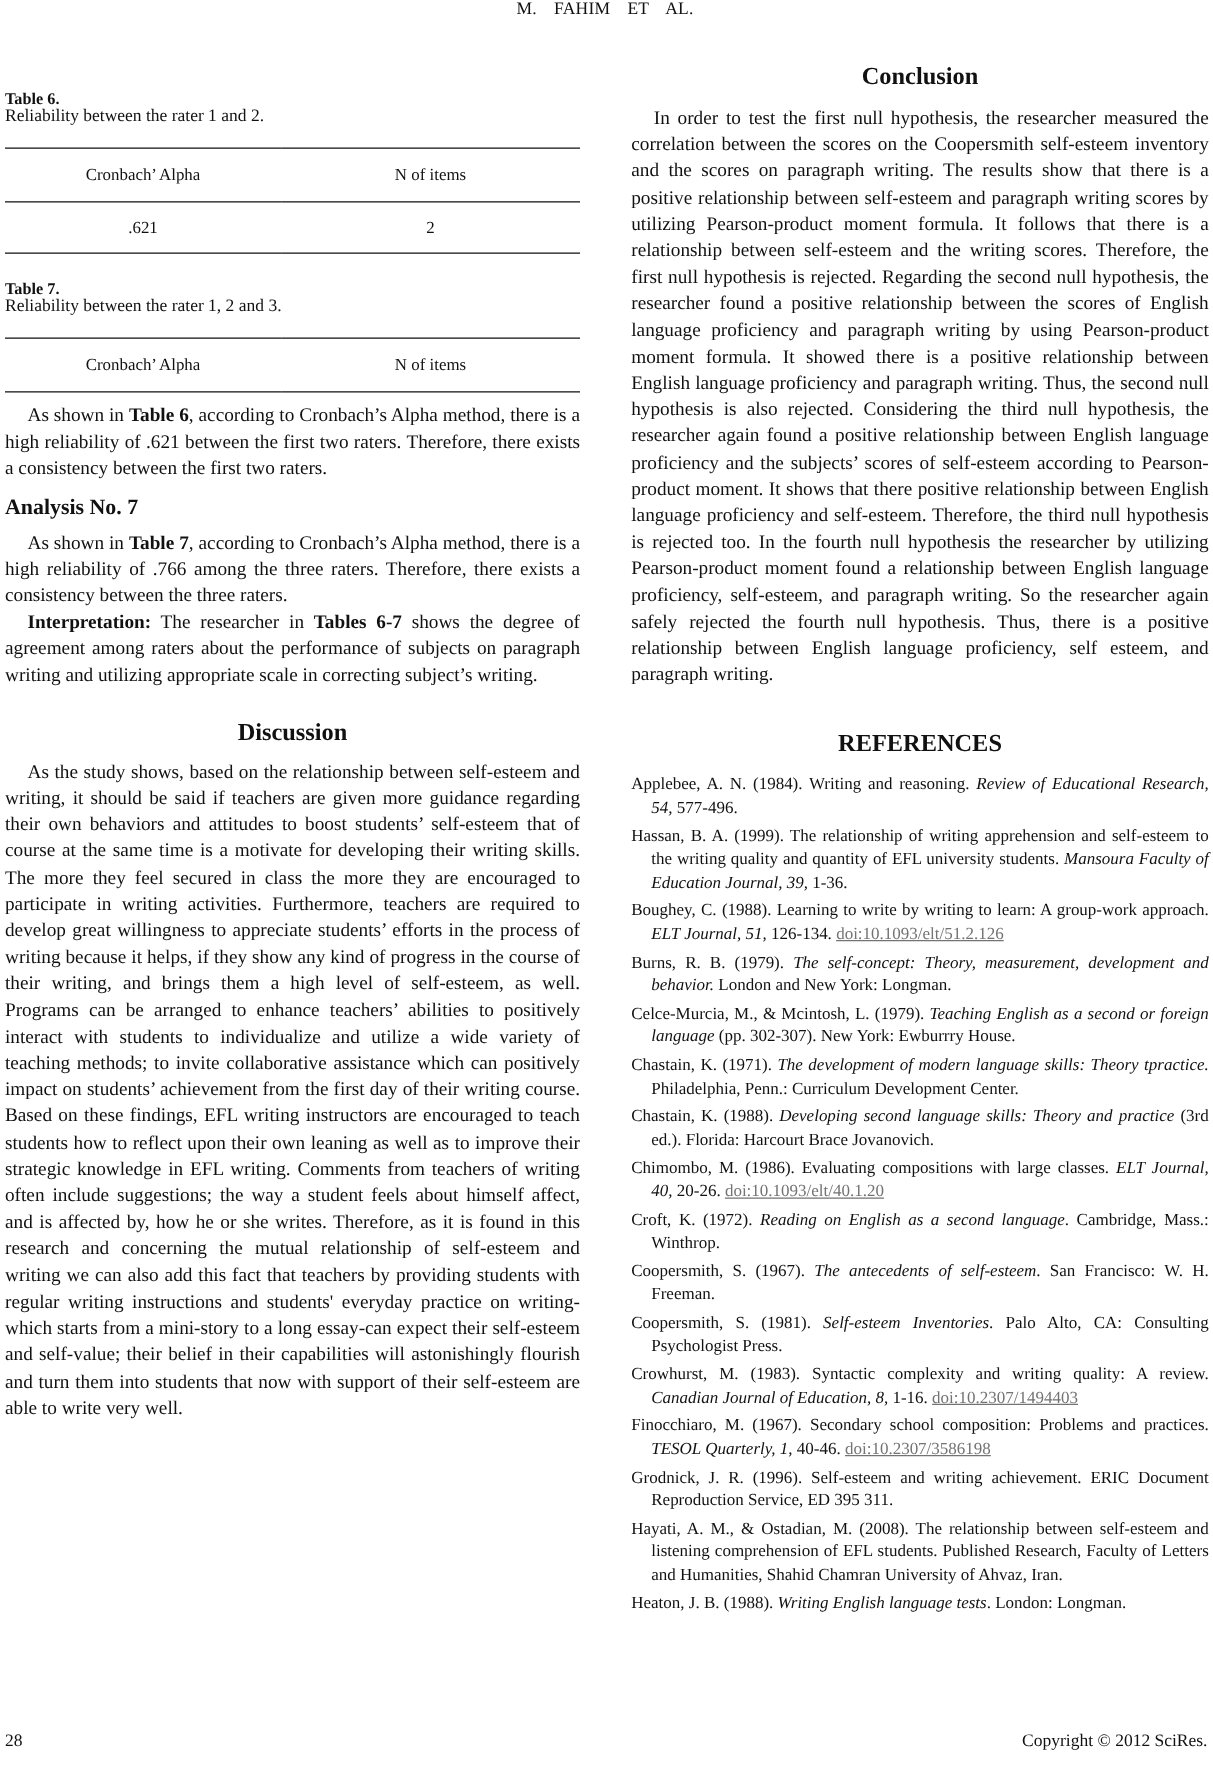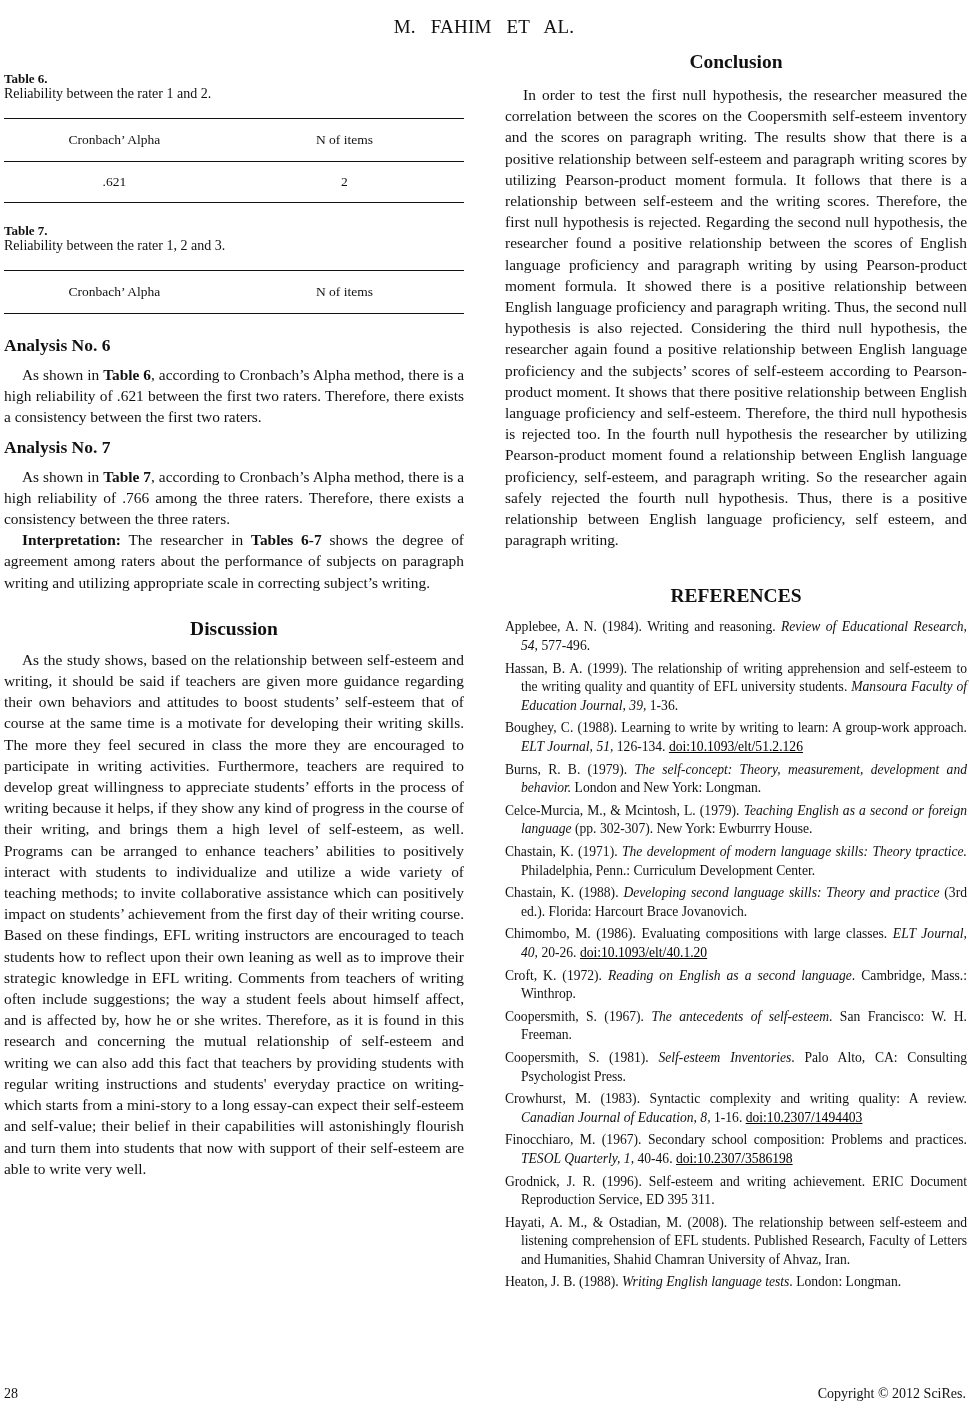--- a/index.html
+++ b/index.html
@@ -1,22 +1,22 @@
 <!DOCTYPE html>
 <html><head>
 <meta charset="utf-8">
 <style>
   html, body { margin: 0; padding: 0; background: #ffffff; }
   body {
     width: 970px; height: 1414px; position: relative; overflow: hidden;
     font-family: "Liberation Serif", "DejaVu Serif", serif; color: #111;
   }
   .running-head {
-    position: absolute; top: 16px; left: 0; width: 968px; text-align: center;
-    font-size: 19px; letter-spacing: 0.2px; word-spacing: 10px;
+    position: absolute; top: 0; left: 0; width: 968px; text-align: center;
+    font-size: 14px; letter-spacing: 0.2px; word-spacing: 10px;
   }
   .col { position: absolute; top: 40px; }
   .col-left { left: 4px; width: 460px; }
   .col-right { left: 505px; width: 462px; }
 
   .tbl-caption-title { font-weight: bold; font-size: 13px; line-height: 15px; }
   .tbl-caption-text { font-size: 14px; line-height: 16px; }
   .tbl {
     width: 460px; border-collapse: collapse; margin-top: 16px;
     font-size: 13.5px;
@@ -38,21 +38,21 @@
     text-indent: 18px; hyphens: none;
   }
   b { font-weight: bold; }
 
   .refs { margin-top: 10px; }
   .ref {
     font-size: 13.6px; line-height: 18.6px; text-align: justify;
     padding-left: 16px; text-indent: -16px; margin: 0 0 4px 0;
   }
   .ref i { font-style: italic; }
-  .doi { color: #000000; text-decoration: underline; }
+  .doi { color: #737373; text-decoration: underline; }
 
   .page-number { position: absolute; left: 4px; top: 1386px; font-size: 14px; }
   .copyright { position: absolute; right: 4px; top: 1386px; font-size: 14px; }
 </style>
 </head>
 <body>
 
 <div class="running-head">M. FAHIM ET AL.</div>
 
 <div class="col col-left">
@@ -80,21 +80,20 @@
   </div>
   <table class="tbl">
     <tbody>
         <tr class="hdr">
       <td class="c1">Cronbach’ Alpha</td>
       <td class="c2">N of items</td>
     </tr>
   </tbody>
     </table>
 
-  <h3 class="sub" style="margin-top:20px;">Analysis No. 6</h3>
   <p class="body" style="margin-top:8px;"><span>As shown in </span><b>Table 6</b><span>, according to Cronbach’s Alpha method, there is a high reliability of .621 between the first two raters. Therefore, there exists a consistency between the first two raters.</span></p>
 
   <h3 class="sub" style="margin-top:8px;">Analysis No. 7</h3>
   <p class="body" style="margin-top:8px;"><span>As shown in </span><b>Table 7</b><span>, according to Cronbach’s Alpha method, there is a high reliability of .766 among the three raters. Therefore, there exists a consistency between the three raters.</span></p>
   <p class="body"><b>Interpretation:</b><span> The researcher in </span><b>Tables 6-7</b><span> shows the degree of agreement among raters about the performance of subjects on paragraph writing and utilizing appropriate scale in correcting subject’s writing.</span></p>
 
   <h2 class="sec" style="margin-top:24px;">Discussion</h2>
   <p class="body" style="margin-top:8px;">As the study shows, based on the relationship between self-esteem and writing, it should be said if teachers are given more guidance regarding their own behaviors and attitudes to boost students’ self-esteem that of course at the same time is a motivate for developing their writing skills. The more they feel secured in class the more they are encouraged to participate in writing activities. Furthermore, teachers are required to develop great willingness to appreciate students’ efforts in the process of writing because it helps, if they show any kind of progress in the course of their writing, and brings them a high level of self-esteem, as well. Programs can be arranged to enhance teachers’ abilities to positively interact with students to individualize and utilize a wide variety of teaching methods; to invite collaborative assistance which can positively impact on students’ achievement from the first day of their writing course. Based on these findings, EFL writing instructors are encouraged to teach students how to reflect upon their own leaning as well as to improve their strategic knowledge in EFL writing. Comments from teachers of writing often include suggestions; the way a student feels about himself affect, and is affected by, how he or she writes. Therefore, as it is found in this research and concerning the mutual relationship of self-esteem and writing we can also add this fact that teachers by providing students with regular writing instructions and students' everyday practice on writing-which starts from a mini-story to a long essay-can expect their self-esteem and self-value; their belief in their capabilities will astonishingly flourish and turn them into students that now with support of their self-esteem are able to write very well.</p>
 </div>
 

